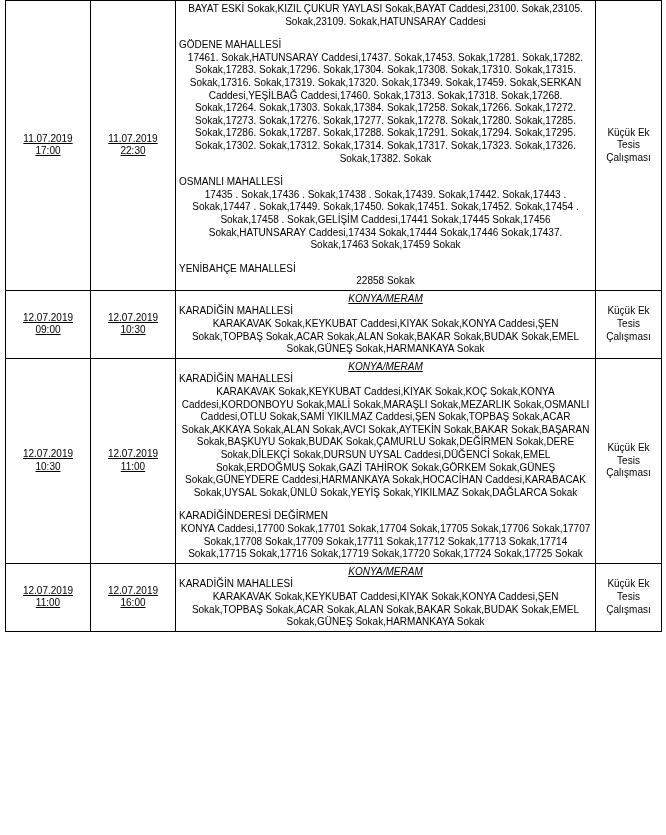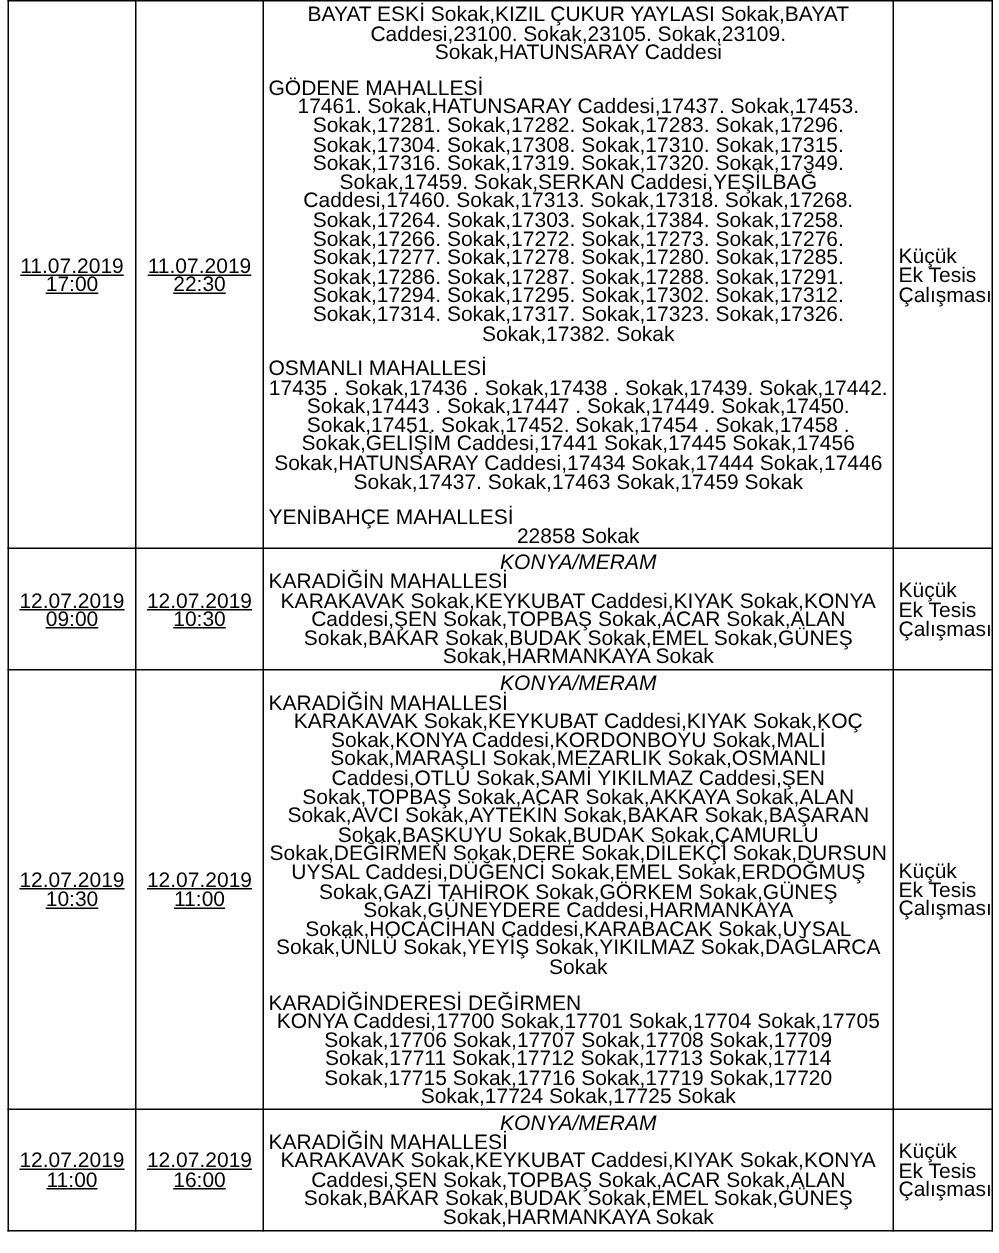--- a/index.html
+++ b/index.html
@@ -21,49 +21,50 @@
   table.outage-table {
     border-collapse: collapse;
     width: 656px;
     margin-left: 5px;
     table-layout: fixed;
   }
   table.outage-table td {
     border: 1px solid #000000;
     vertical-align: middle;
     padding: 2px 3px;
-    font-size: 14px;
+    font-size: 10px;
     line-height: 12.6px;
   }
   col.c-start { width: 85px; }
   col.c-end   { width: 85px; }
   col.c-body  { width: 420px; }
   col.c-type  { width: 66px; }
 
   td.time-cell {
     text-align: center;
     font-size: 11px;
     line-height: 13px;
     text-decoration: underline;
   }
   td.type-cell {
-    text-align: left;
+    text-align: center;
     font-size: 11px;
     line-height: 13px;
     padding-left: 5px;
     margin-left: 36px;
   }
   td.body-cell {
     text-align: center;
     font-size: 10.5px;
     line-height: 12.4px;
     padding: 3px 6px;
   }
   .region {
     font-style: italic;
+    text-decoration: underline;
     font-weight: normal;
     display: block;
     text-align: center;
   }
   .mahalle {
     display: block;
     text-align: left;
     margin-top: 0px;
   }
   .streets {

